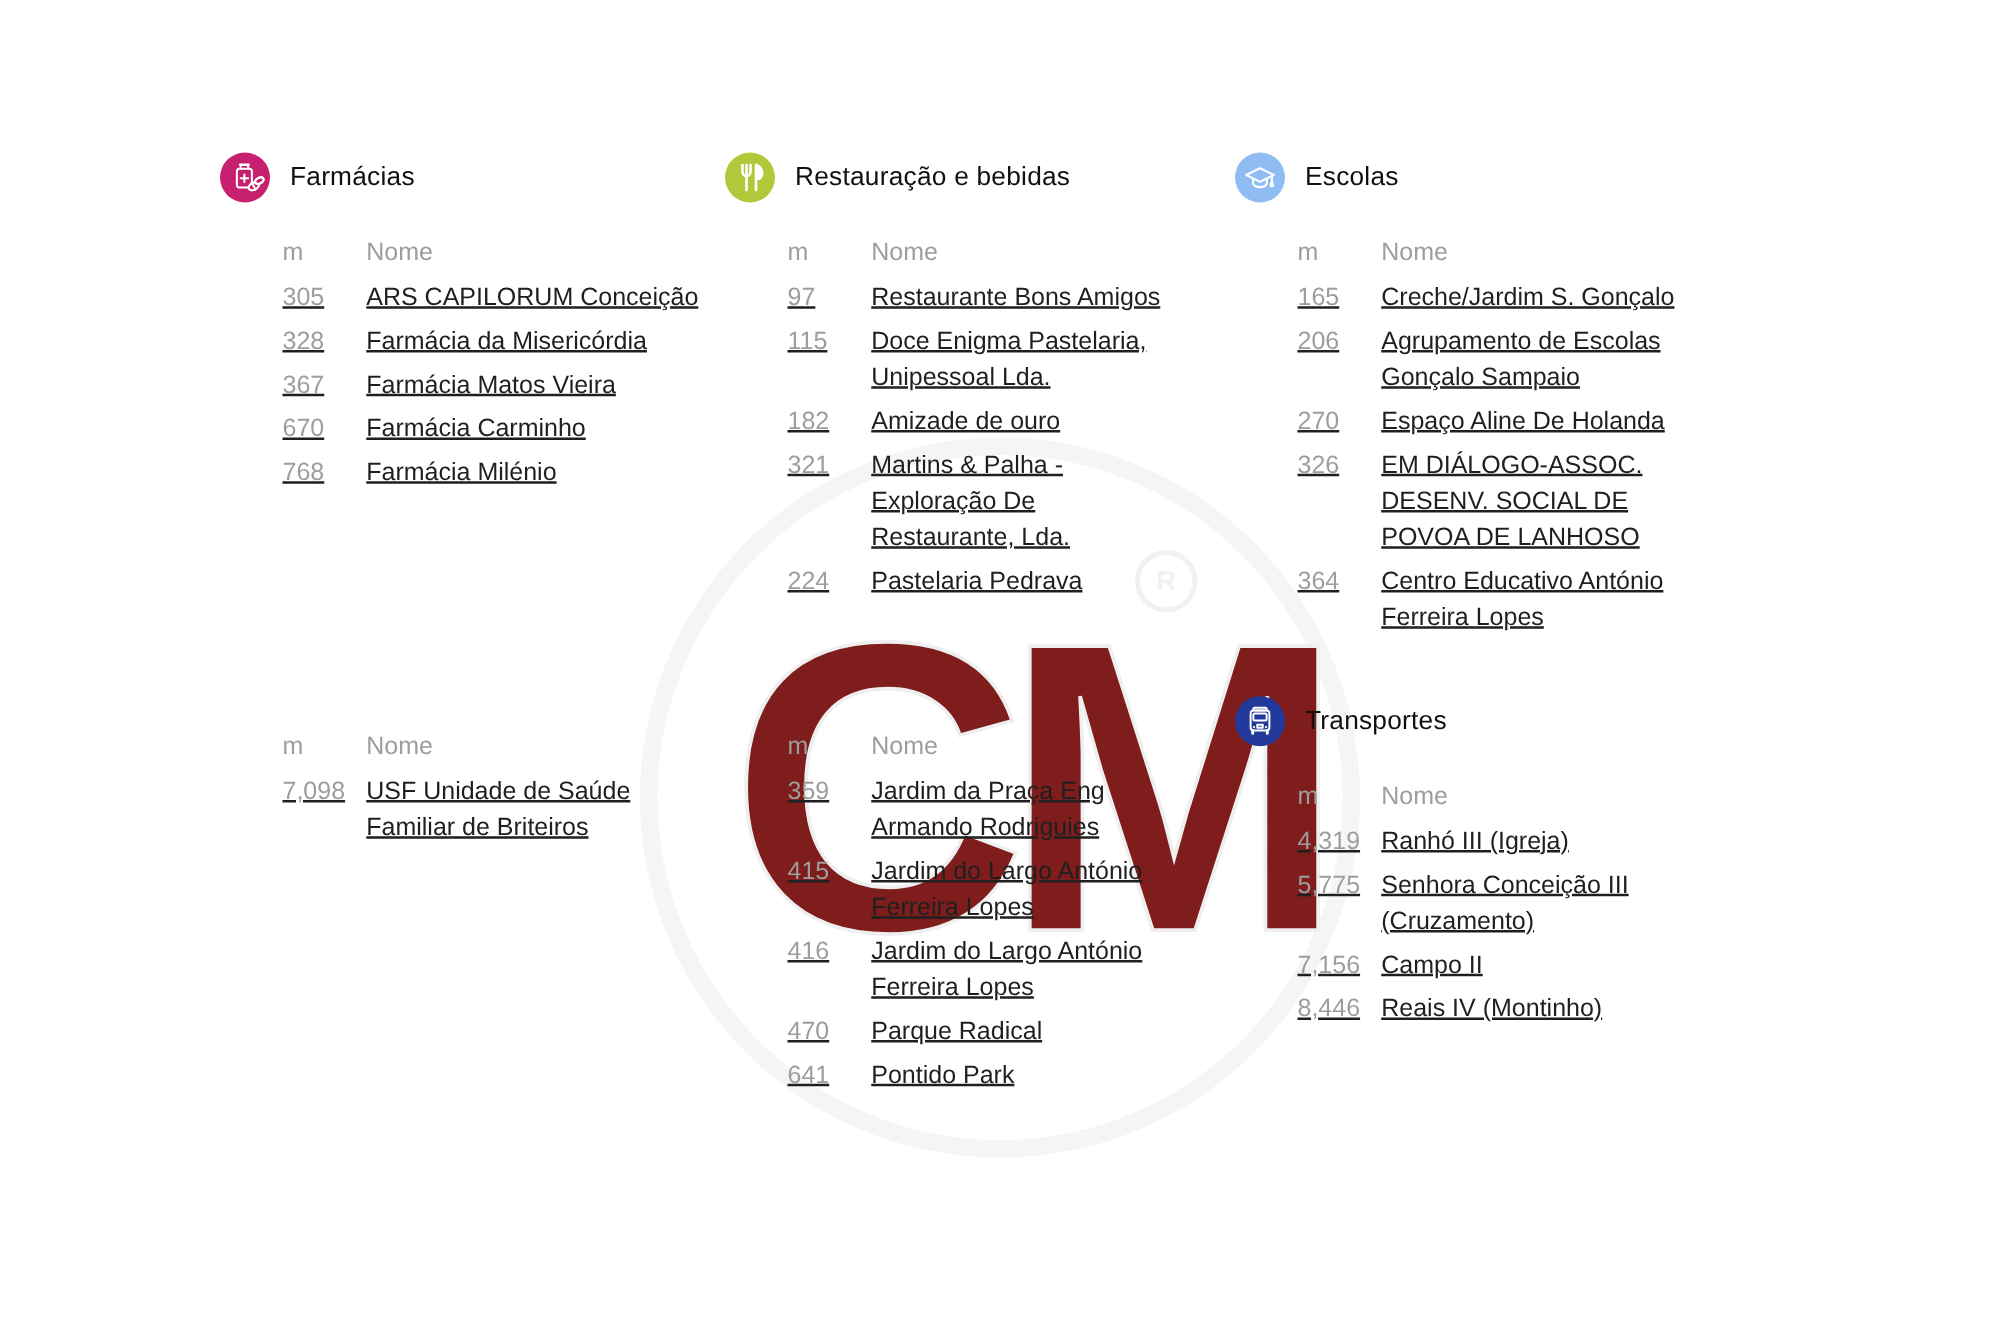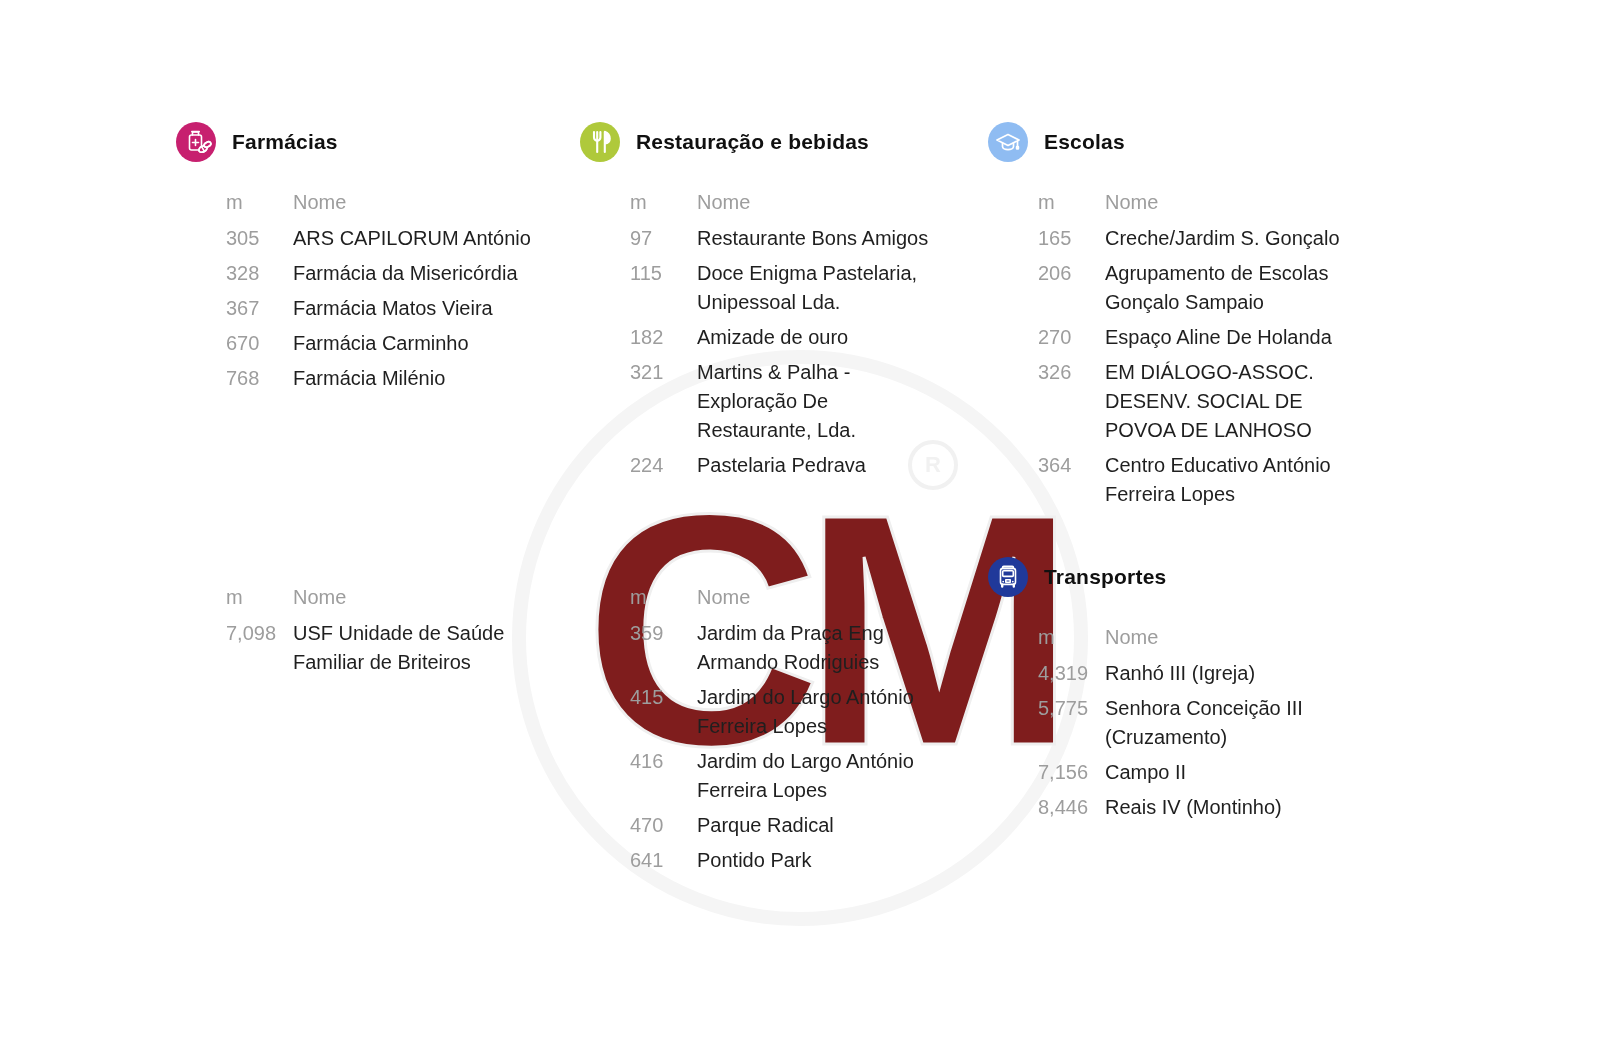--- a/index.html
+++ b/index.html
@@ -45,27 +45,27 @@
     grid-auto-rows:minmax(435px, auto);
   }
 
   .section-header { display:flex; align-items:center; gap:16px; height:40px; }
   .icon-circle {
     width:40px; height:40px; border-radius:50%; flex:none;
     display:flex; align-items:center; justify-content:center;
   }
   .icon-circle svg { display:block; }
   .section-title {
-    font-size:21px; font-weight:700; color:#101010; letter-spacing:0.2px;
+    font-size:21px; font-weight:400; color:#101010; letter-spacing:0.2px;
   }
 
   .poi-table { margin-left:50px; margin-top:26px; font-size:20px; }
   .thead { display:flex; line-height:29px; margin-bottom:7px; }
   .thead .m, .thead .name { color:#9d9d9d; }
-  .row { display:flex; line-height:29px; margin-bottom:6px; }
+  .row { display:flex; line-height:29px; margin-bottom:6px;text-decoration:underline; }
   .m { width:67px; flex:none; color:#9d9d9d; }
   .name { color:#1f1f1f; white-space:pre-line; max-width:306px; }
 </style>
 </head>
 <body>
 
 <div class="wm-circle"></div>
 <div class="wm-letters">CM</div>
 <div class="wm-reg">R</div>
 
@@ -93,21 +93,21 @@
       <h2 class="section-title">Farmácias</h2>
     </div>
     <div class="poi-table">
       <div class="thead">
         <div class="m">m</div>
         <div class="name">Nome</div>
       </div>
       <div class="rows">
           <div class="row">
             <div class="m">305</div>
-            <div class="name">ARS CAPILORUM António</div>
+            <div class="name">ARS CAPILORUM Conceição</div>
           </div>
           <div class="row">
             <div class="m">328</div>
             <div class="name">Farmácia da Misericórdia</div>
           </div>
           <div class="row">
             <div class="m">367</div>
             <div class="name">Farmácia Matos Vieira</div>
           </div>
           <div class="row">

